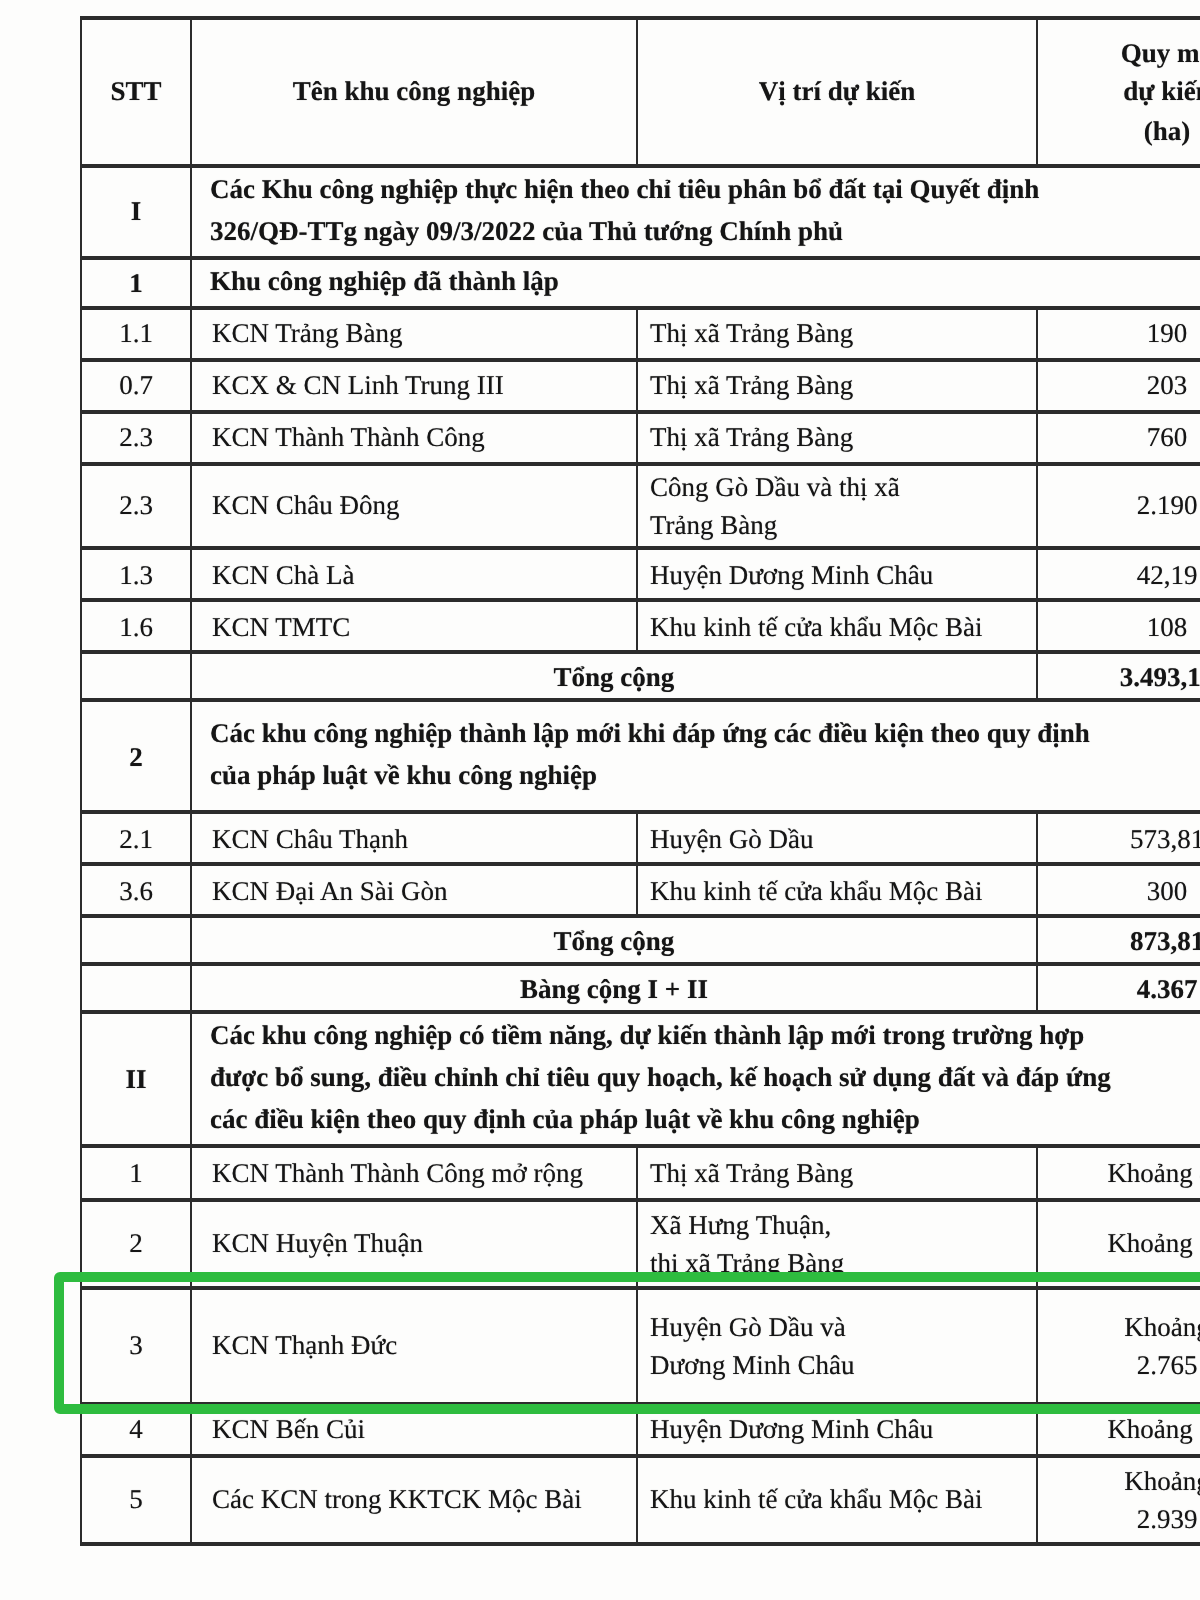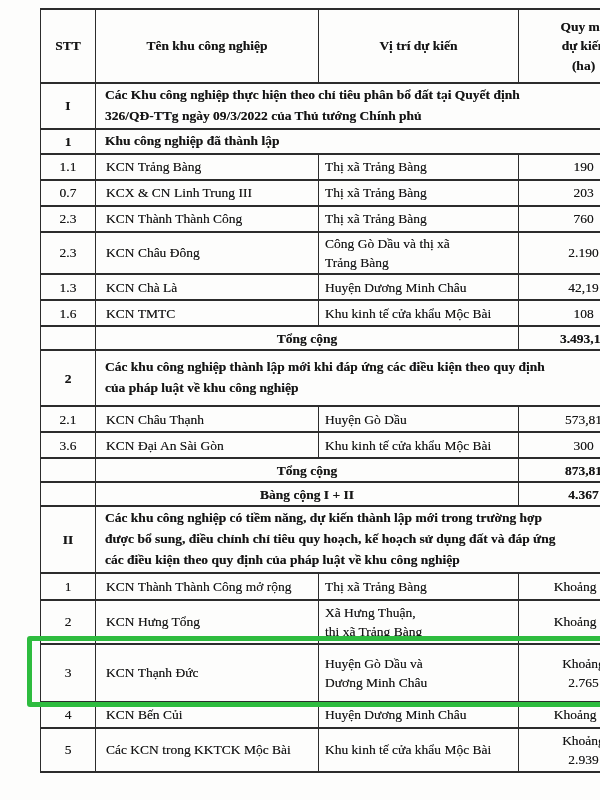--- a/index.html
+++ b/index.html
@@ -153,21 +153,21 @@
 
     <tr style="height:27px;">
       <td class="ctr">1</td>
       <td class="name-cell">KCN Thành Thành Công mở rộng</td>
       <td>Thị xã Trảng Bàng</td>
       <td class="ctr">Khoảng 47</td>
     </tr>
 
     <tr style="height:44px;">
       <td class="ctr">2</td>
-      <td class="name-cell">KCN Hưng Tổng</td>
+      <td class="name-cell">KCN Huyện Thuận</td>
       <td>Xã Hưng Thuận,
 thị xã Trảng Bàng</td>
       <td class="ctr">Khoảng 70</td>
     </tr>
 
     <tr style="height:58px;">
       <td class="ctr">3</td>
       <td class="name-cell">KCN Thạnh Đức</td>
       <td>Huyện Gò Dầu và
 Dương Minh Châu</td>

